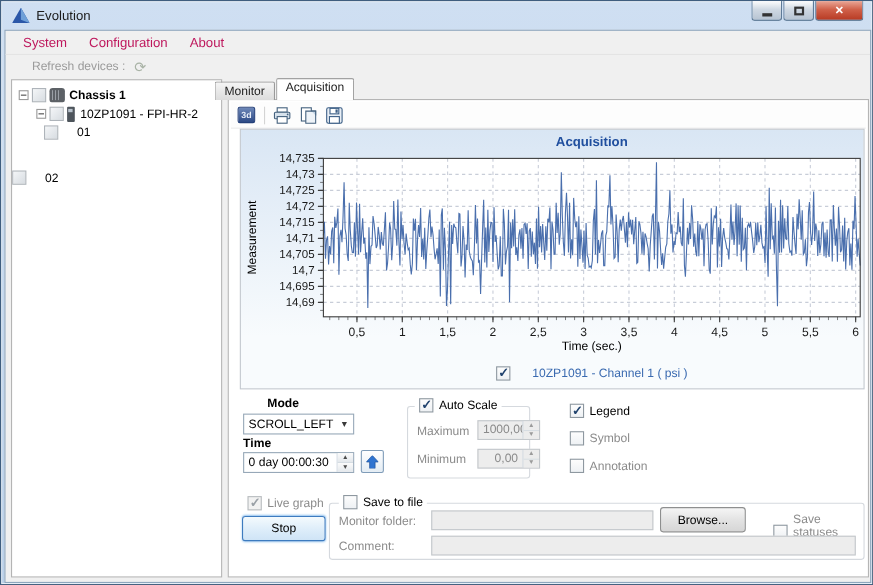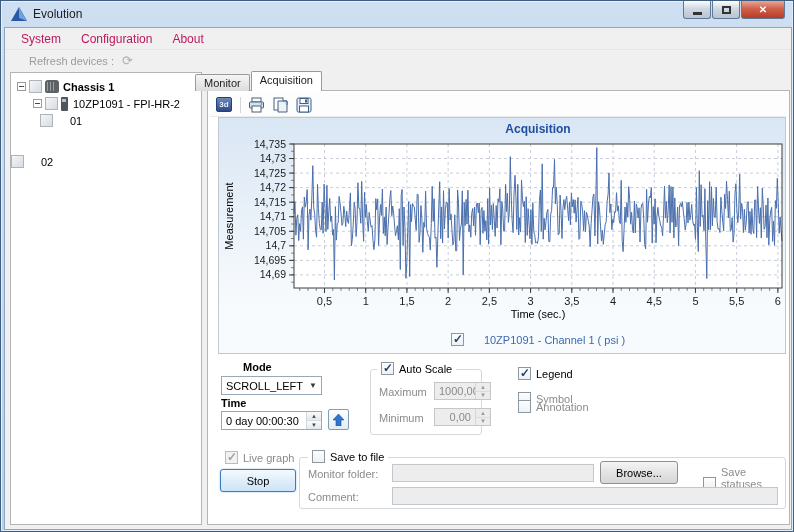--- a/index.html
+++ b/index.html
@@ -389,21 +389,21 @@
       </div>
 
       <div class="cbrow" style="left:310px;top:276px;">
         <span class="cb checked"></span>
         <span class="cblabel">Legend</span>
       </div>
       <div class="cbrow" style="left:310px;top:301px;">
         <span class="cb"></span>
         <span class="cblabel dim">Symbol</span>
       </div>
-      <div class="cbrow" style="left:310px;top:309px;">
+      <div class="cbrow" style="left:310px;top:326px;">
         <span class="cb"></span>
         <span class="cblabel dim">Annotation</span>
       </div>
 
       <div class="cbrow" style="left:17px;top:360px;">
         <span class="cb dis checked"></span>
         <span class="cblabel dim">Live graph</span>
       </div>
       <div class="btn primary" style="left:12px;top:378px;width:76px;height:23px;">Stop</div>
 

